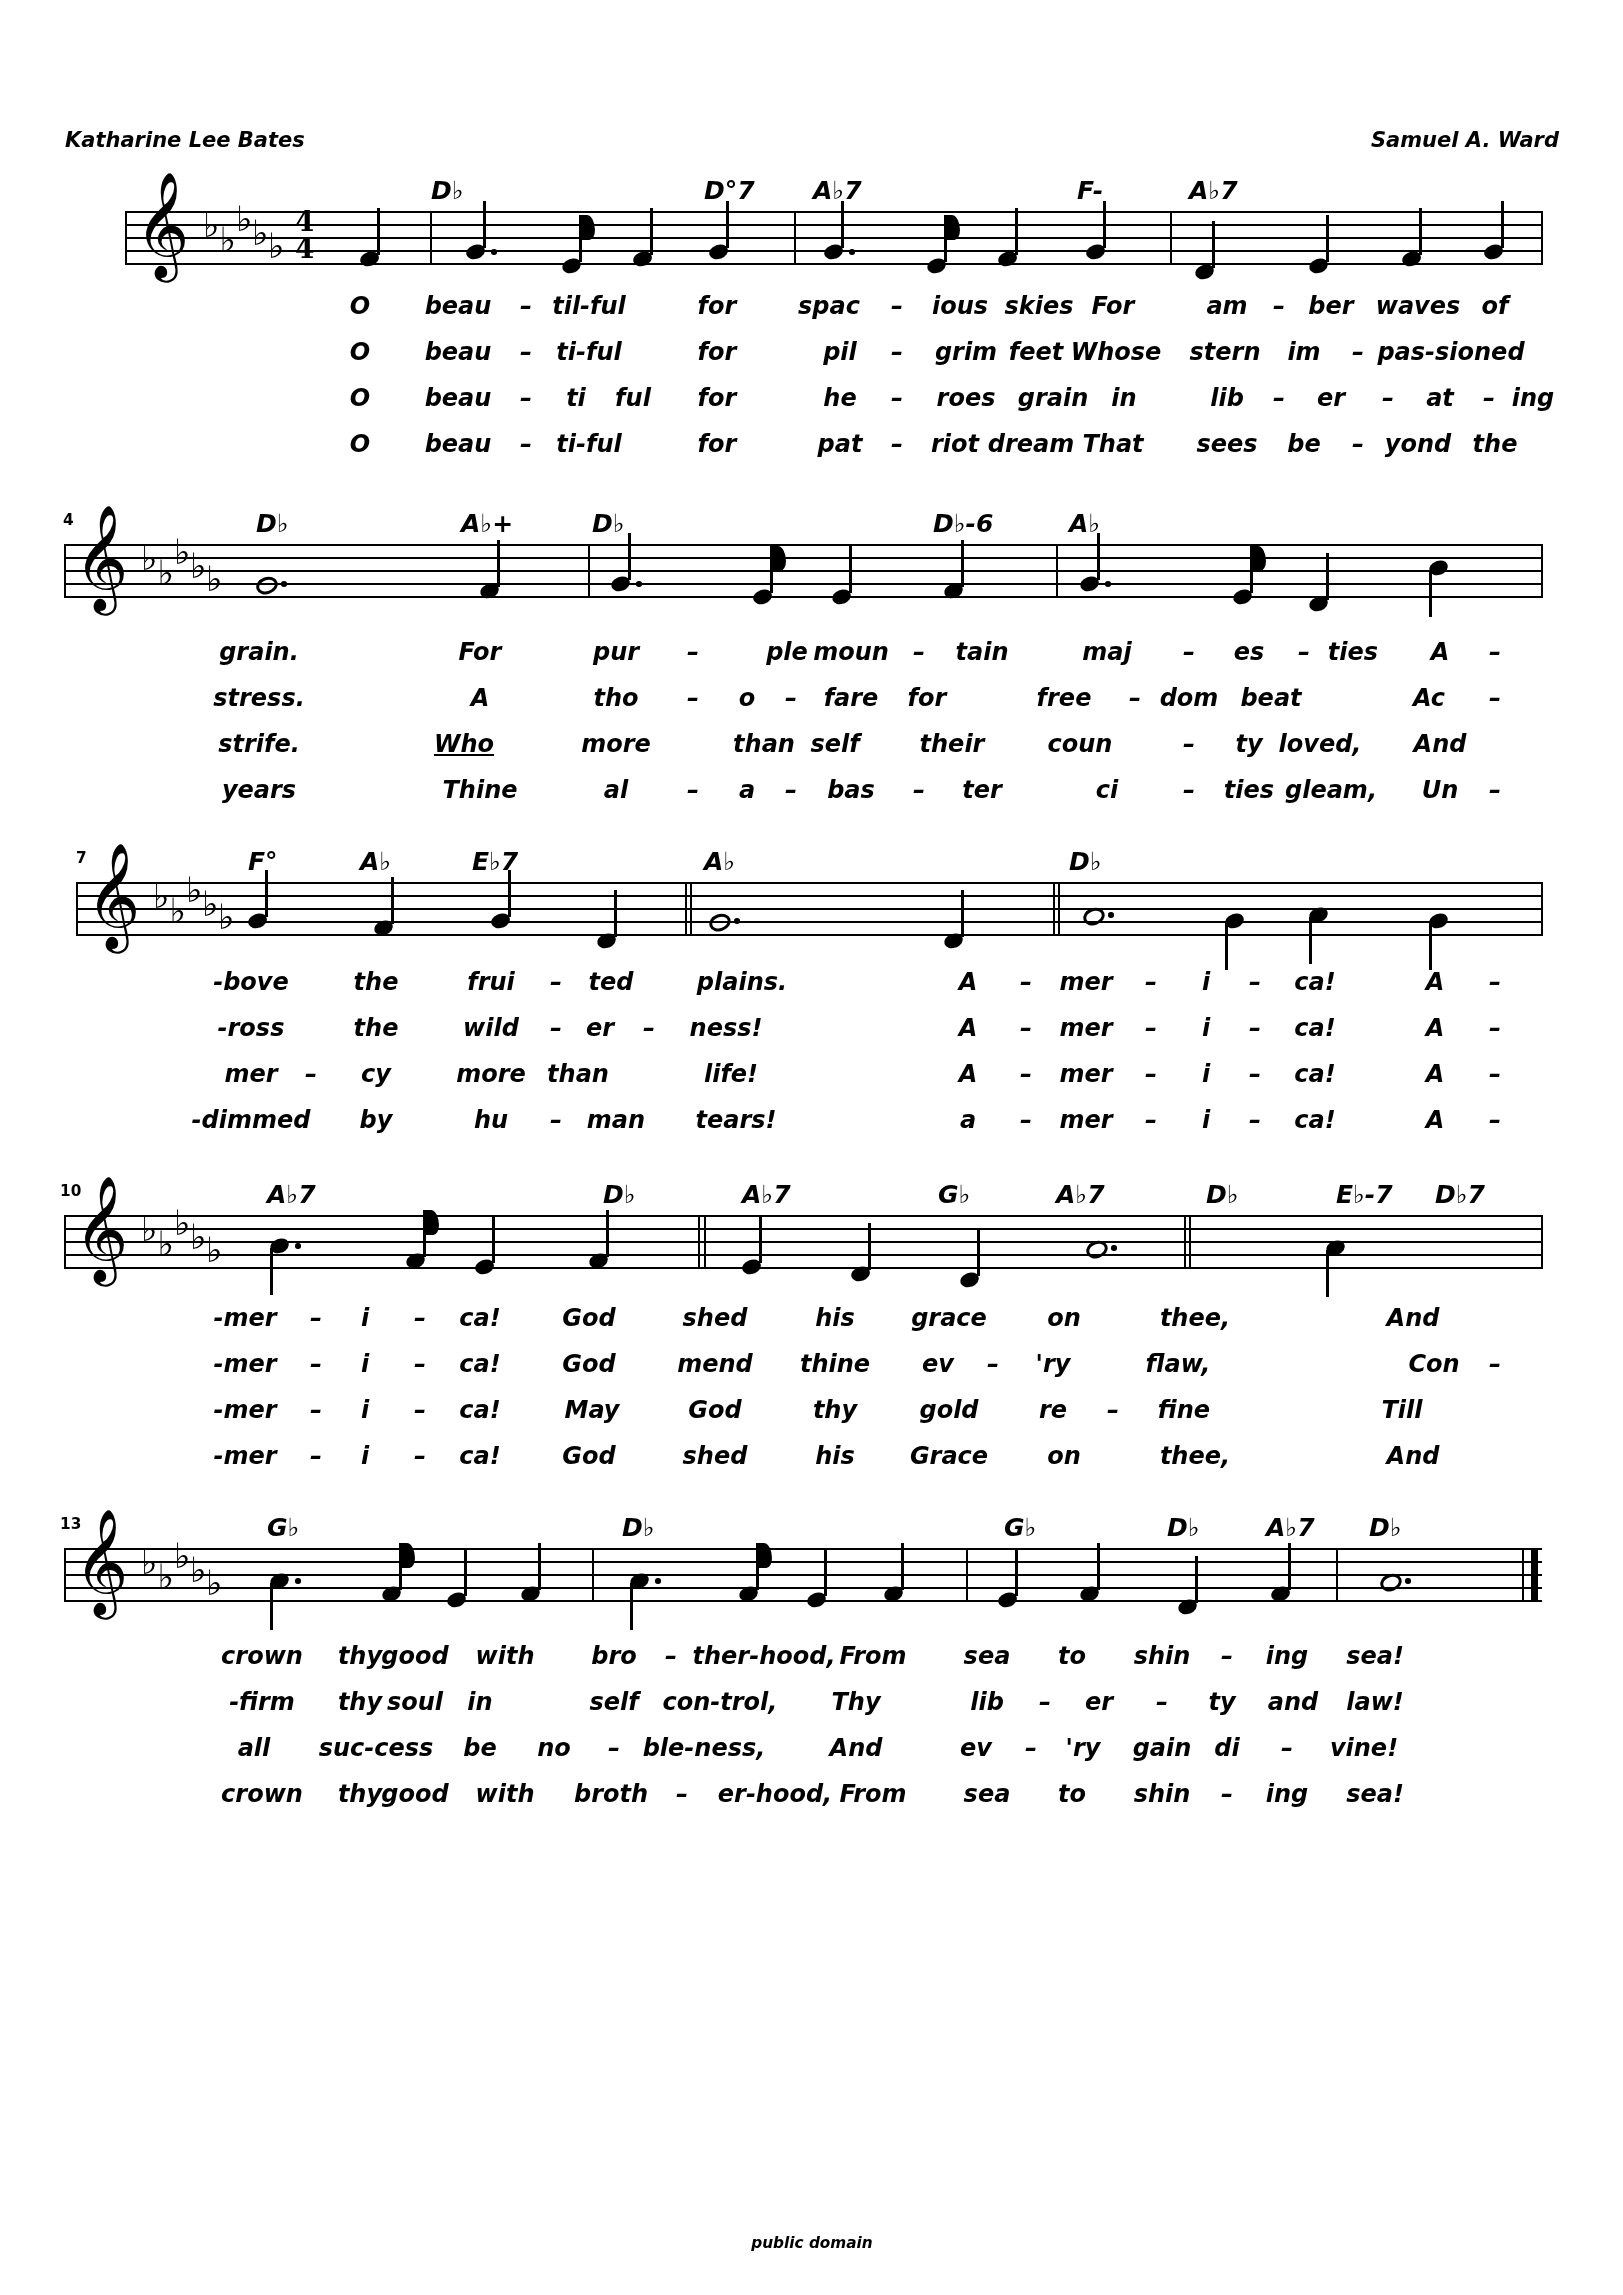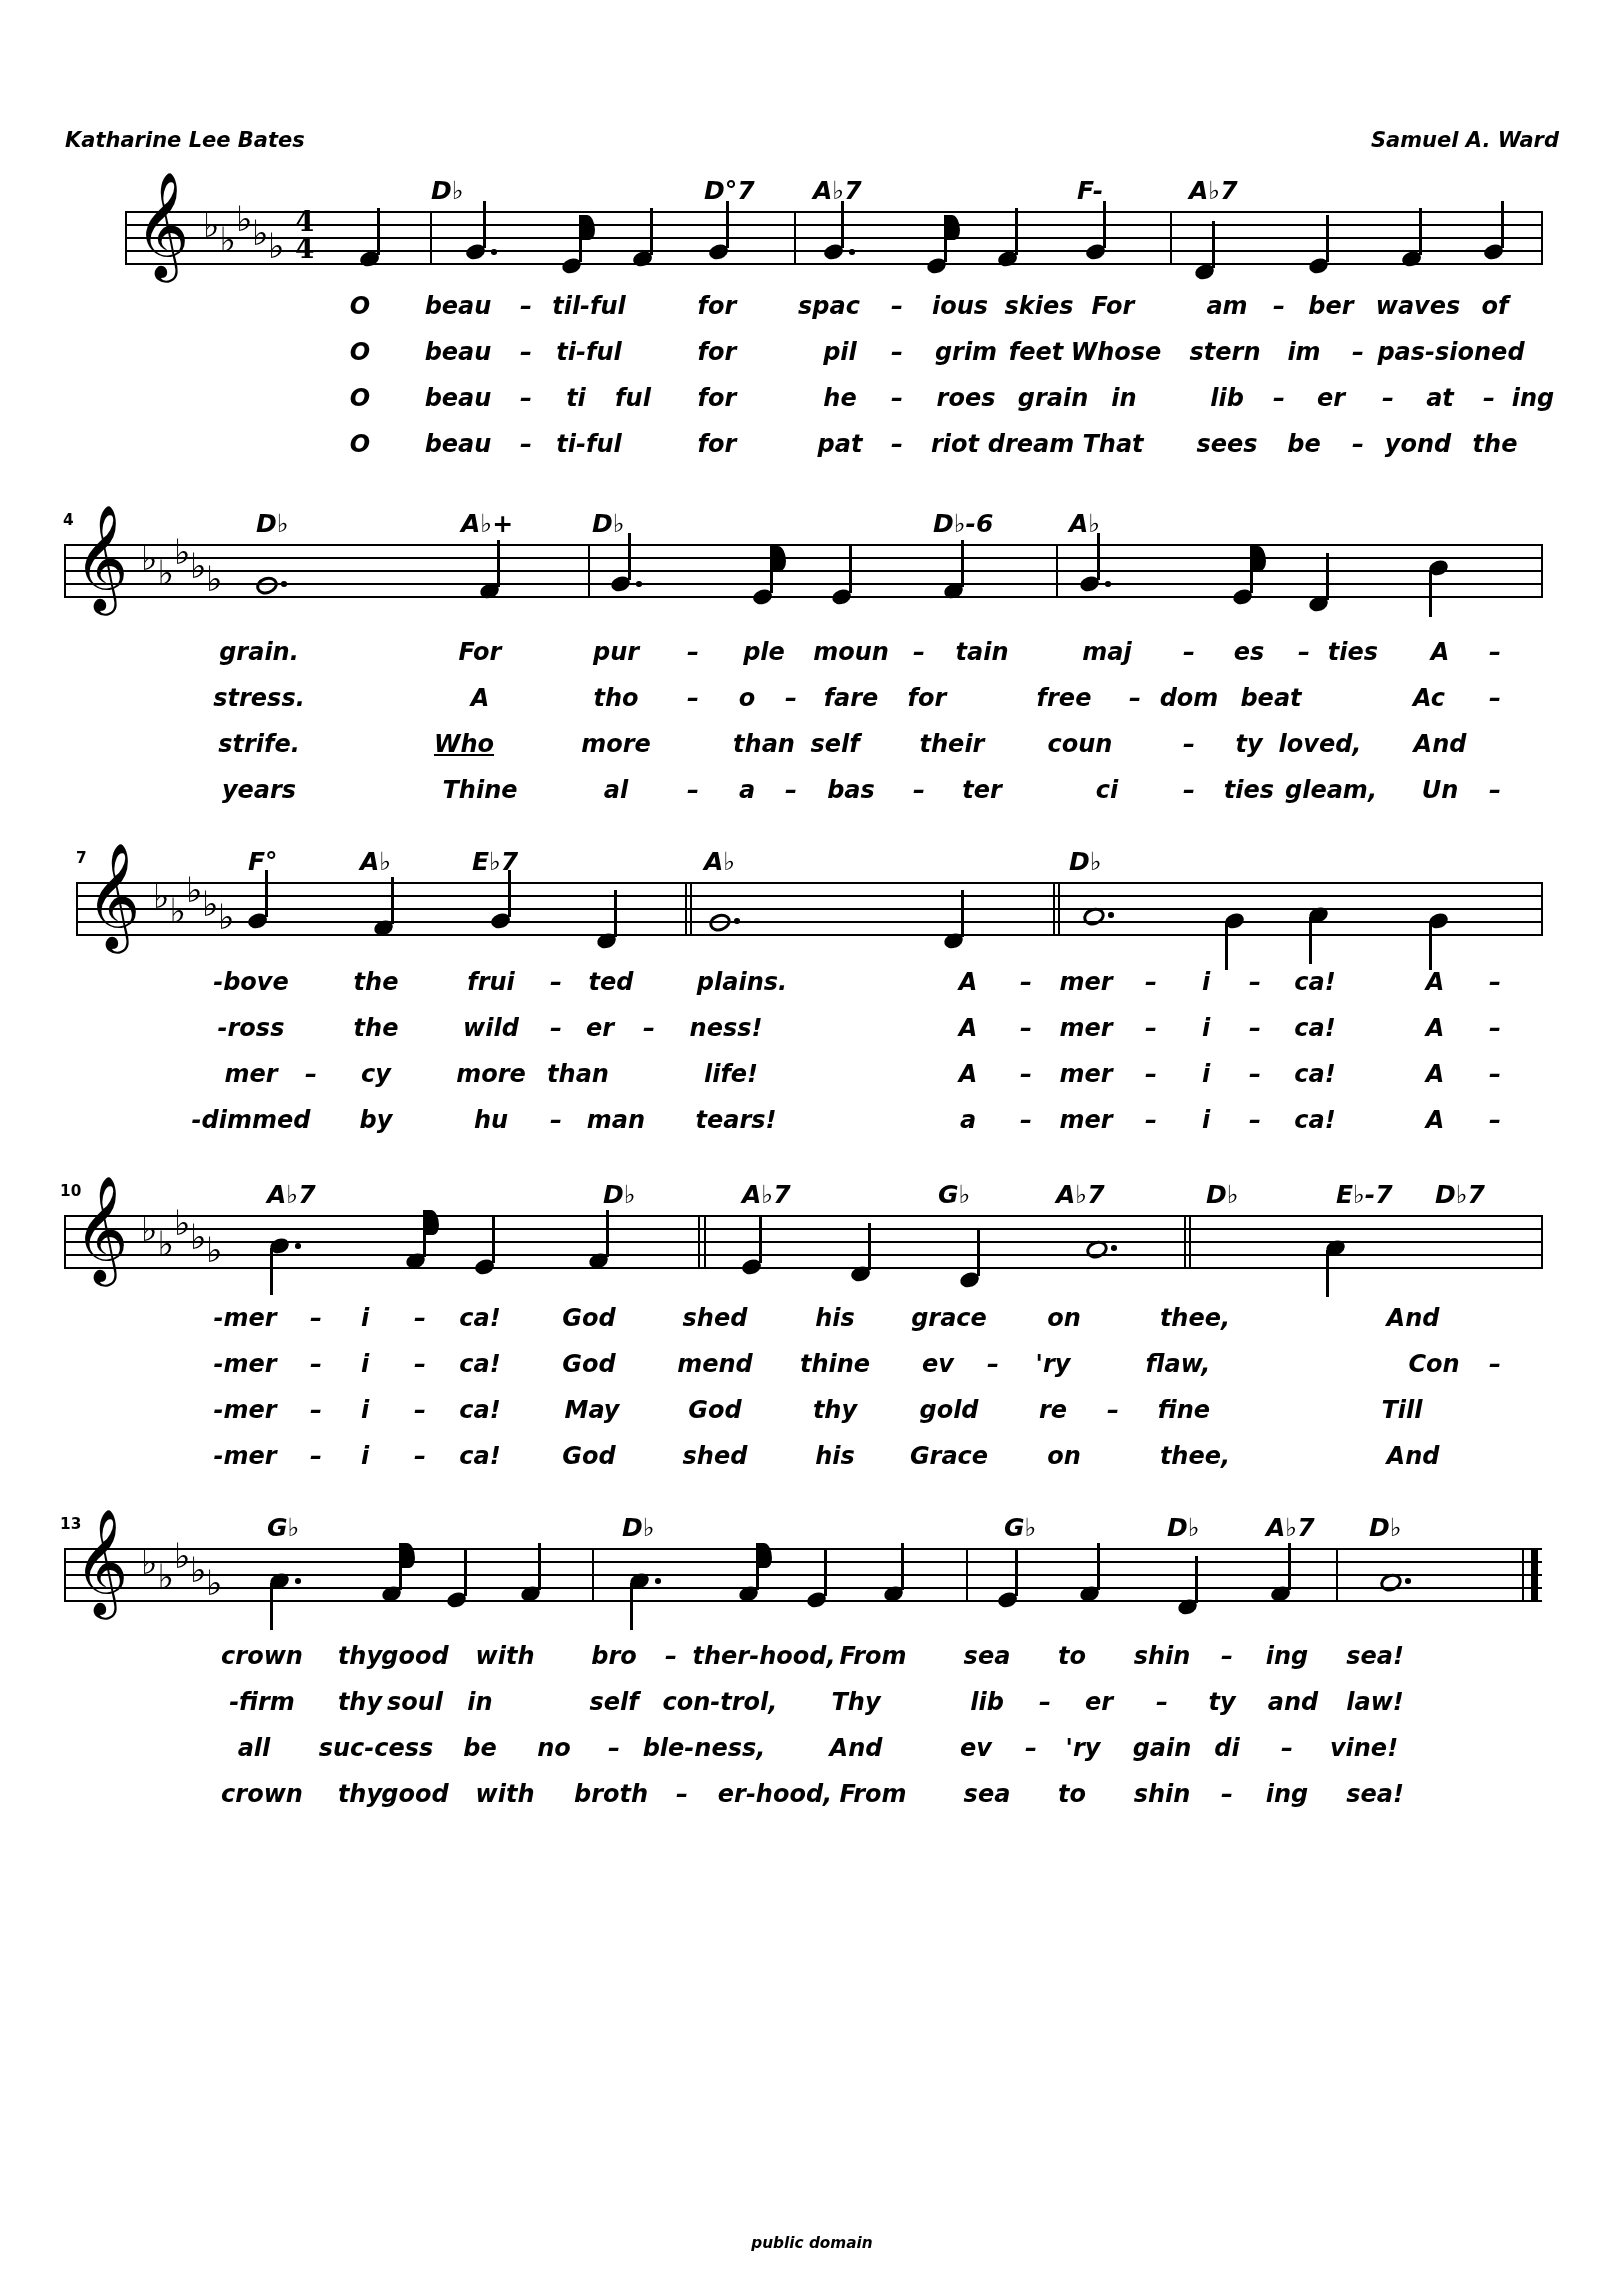--- a/index.html
+++ b/index.html
@@ -458,21 +458,21 @@
           <span class="stem down"></span>
         </div>
     </div>
 
     <div class="lyrics" style="top:125px;">
       <div class="lyric-line">
         <span style="left:259px;">grain.</span>
         <span style="left:480px;">For</span>
         <span style="left:616px;">pur</span>
         <span style="left:693px;">–</span>
-        <span style="left:764px;">ple</span>
+        <span style="left:787px;">ple</span>
         <span style="left:851px;">moun</span>
         <span style="left:919px;">–</span>
         <span style="left:982px;">tain</span>
         <span style="left:1107px;">maj</span>
         <span style="left:1189px;">–</span>
         <span style="left:1249px;">es</span>
         <span style="left:1304px;">–</span>
         <span style="left:1353px;">ties</span>
         <span style="left:1440px;">A</span>
         <span style="left:1495px;">–</span>

